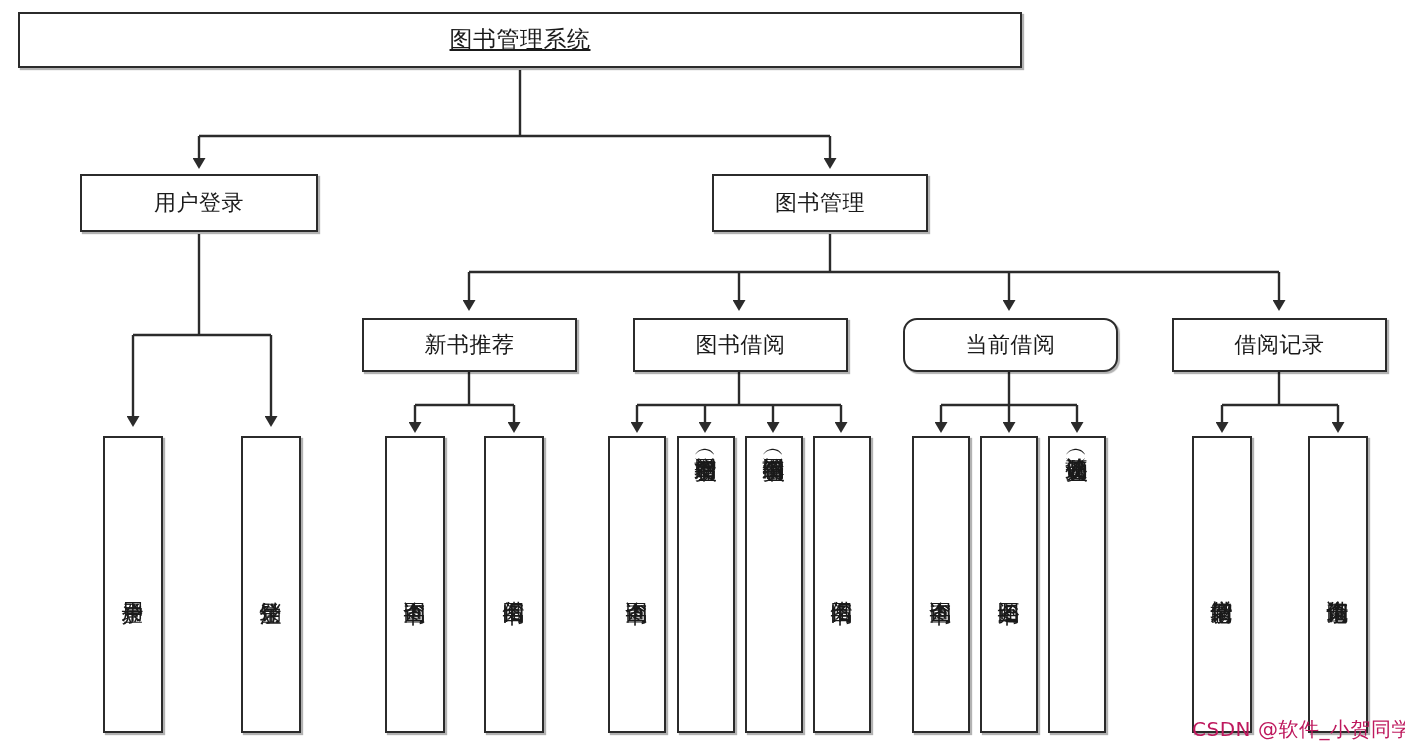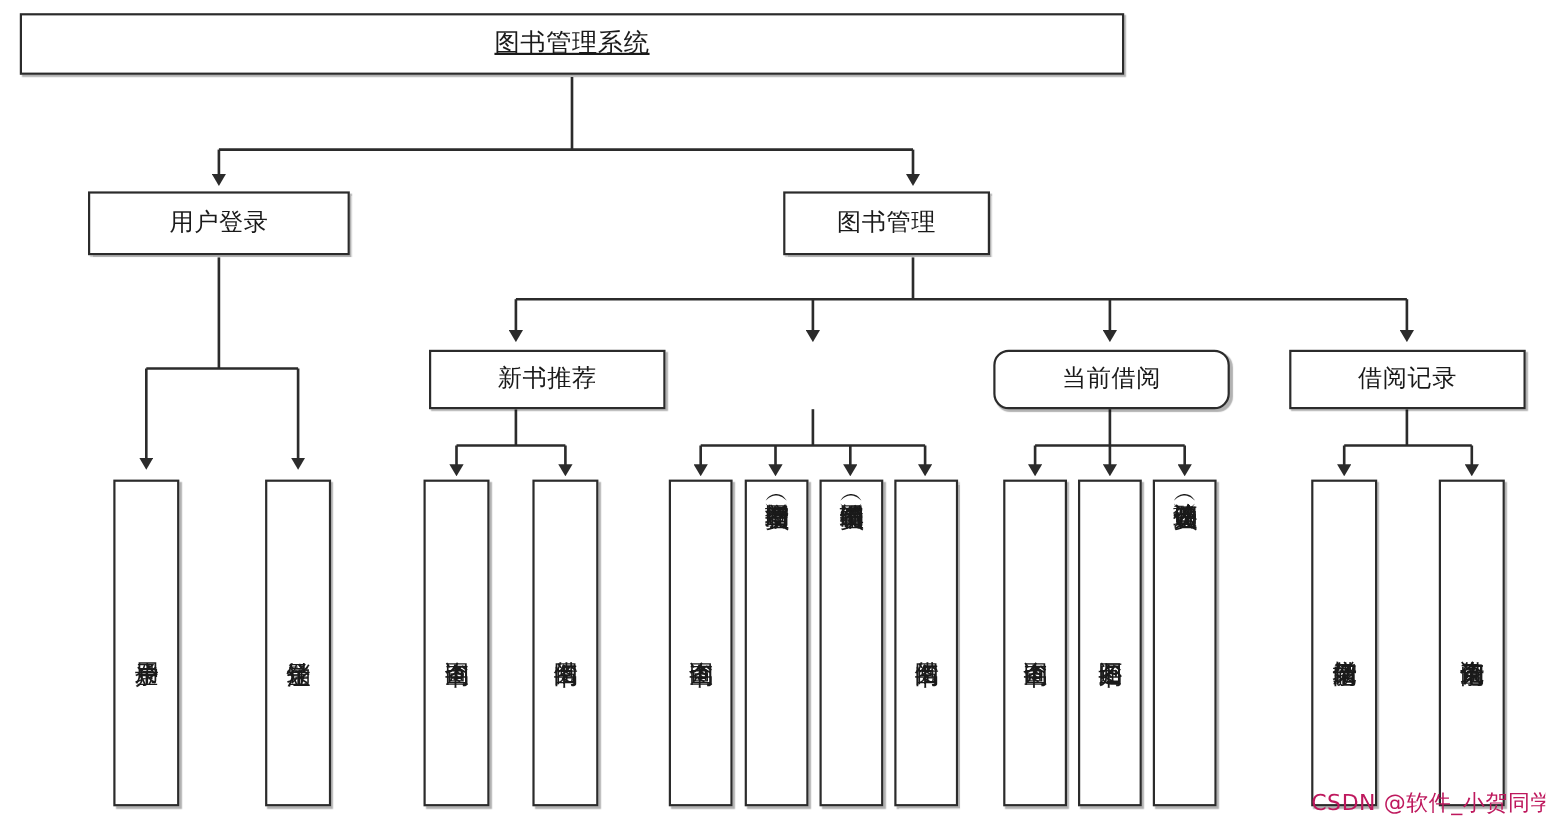--- a/index.html
+++ b/index.html
@@ -119,23 +119,24 @@
       <path d="M1279,372 L1279,405"></path>
       <path d="M1222,405 L1338,405"></path>
       <path d="M1222,405 L1222,424" marker-end="url(#arrow)"></path>
       <path d="M1338,405 L1338,424" marker-end="url(#arrow)"></path>
     </g>
   </svg>
 
   <div class="node horizontal root" style="left:18px; top:12px; width:1004px; height:56px;text-decoration:underline;">图书管理系统</div>
 
   <div class="node horizontal" style="left:80px; top:174px; width:238px; height:58px;">用户登录</div>
-  <div class="node horizontal" style="left:712px; top:174px; width:188px; height:58px;">图书管理</div>
+  <div class="node horizontal" style="left:712px; top:174px; width:216px; height:58px;">图书管理</div>
 
-  <div class="node horizontal" style="left:362px; top:318px; width:215px; height:54px;margin-left:28px;">新书推荐</div>
+  <div class="node horizontal" style="left:362px; top:318px; width:215px; height:54px;">新书推荐</div>
+  <div class="node horizontal" style="left:633px; top:318px; width:215px; height:54px;">图书借阅</div>
   <div class="node horizontal" style="left:903px; top:318px; width:215px; height:54px;border-radius:14px;">当前借阅</div>
   <div class="node horizontal" style="left:1172px; top:318px; width:215px; height:54px;">借阅记录</div>
 
   <div class="node leaf" style="left:103px; top:436px; width:60px; height:297px;">用户登录</div>
   <div class="node leaf" style="left:241px; top:436px; width:60px; height:297px;">注销登录</div>
 
   <div class="node leaf" style="left:385px; top:436px; width:60px; height:297px;">查询图书</div>
   <div class="node leaf" style="left:484px; top:436px; width:60px; height:297px;">借阅图书</div>
 
   <div class="node leaf" style="left:608px; top:436px; width:58px; height:297px;">查询图书</div>

